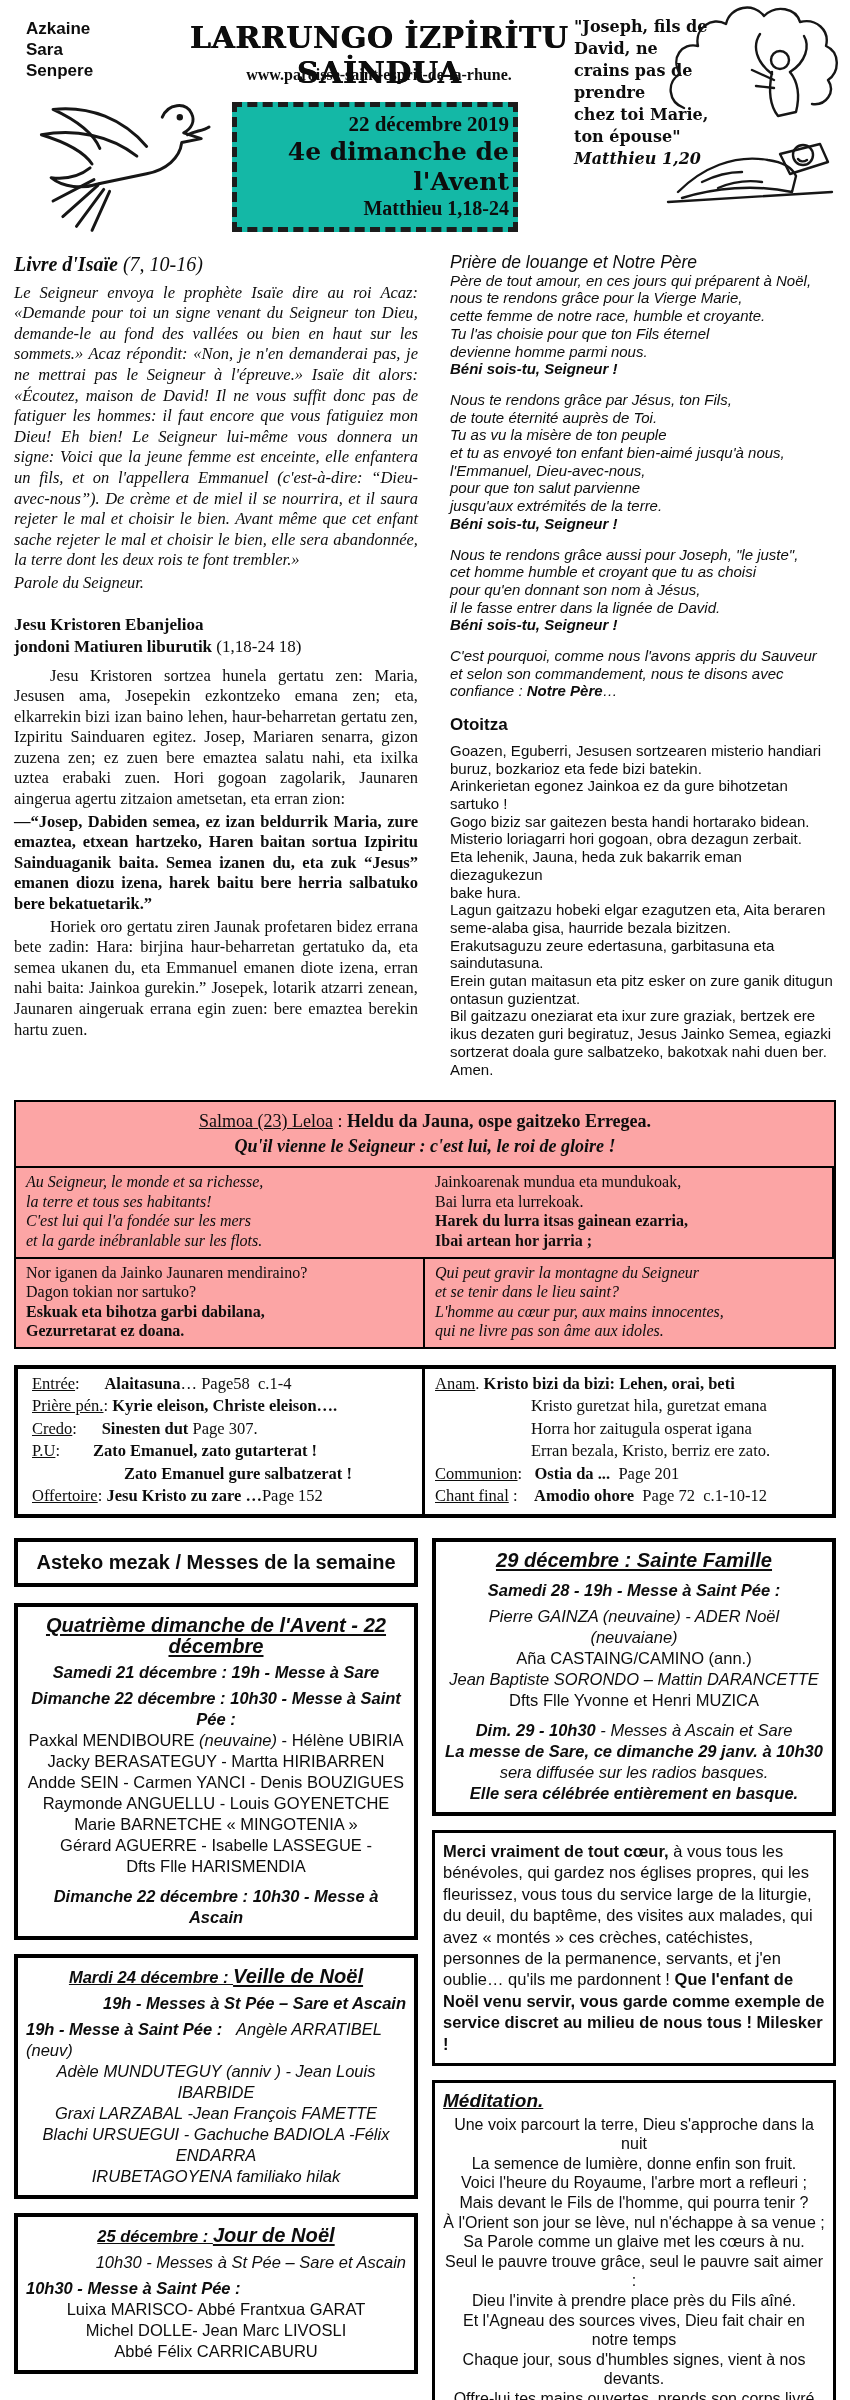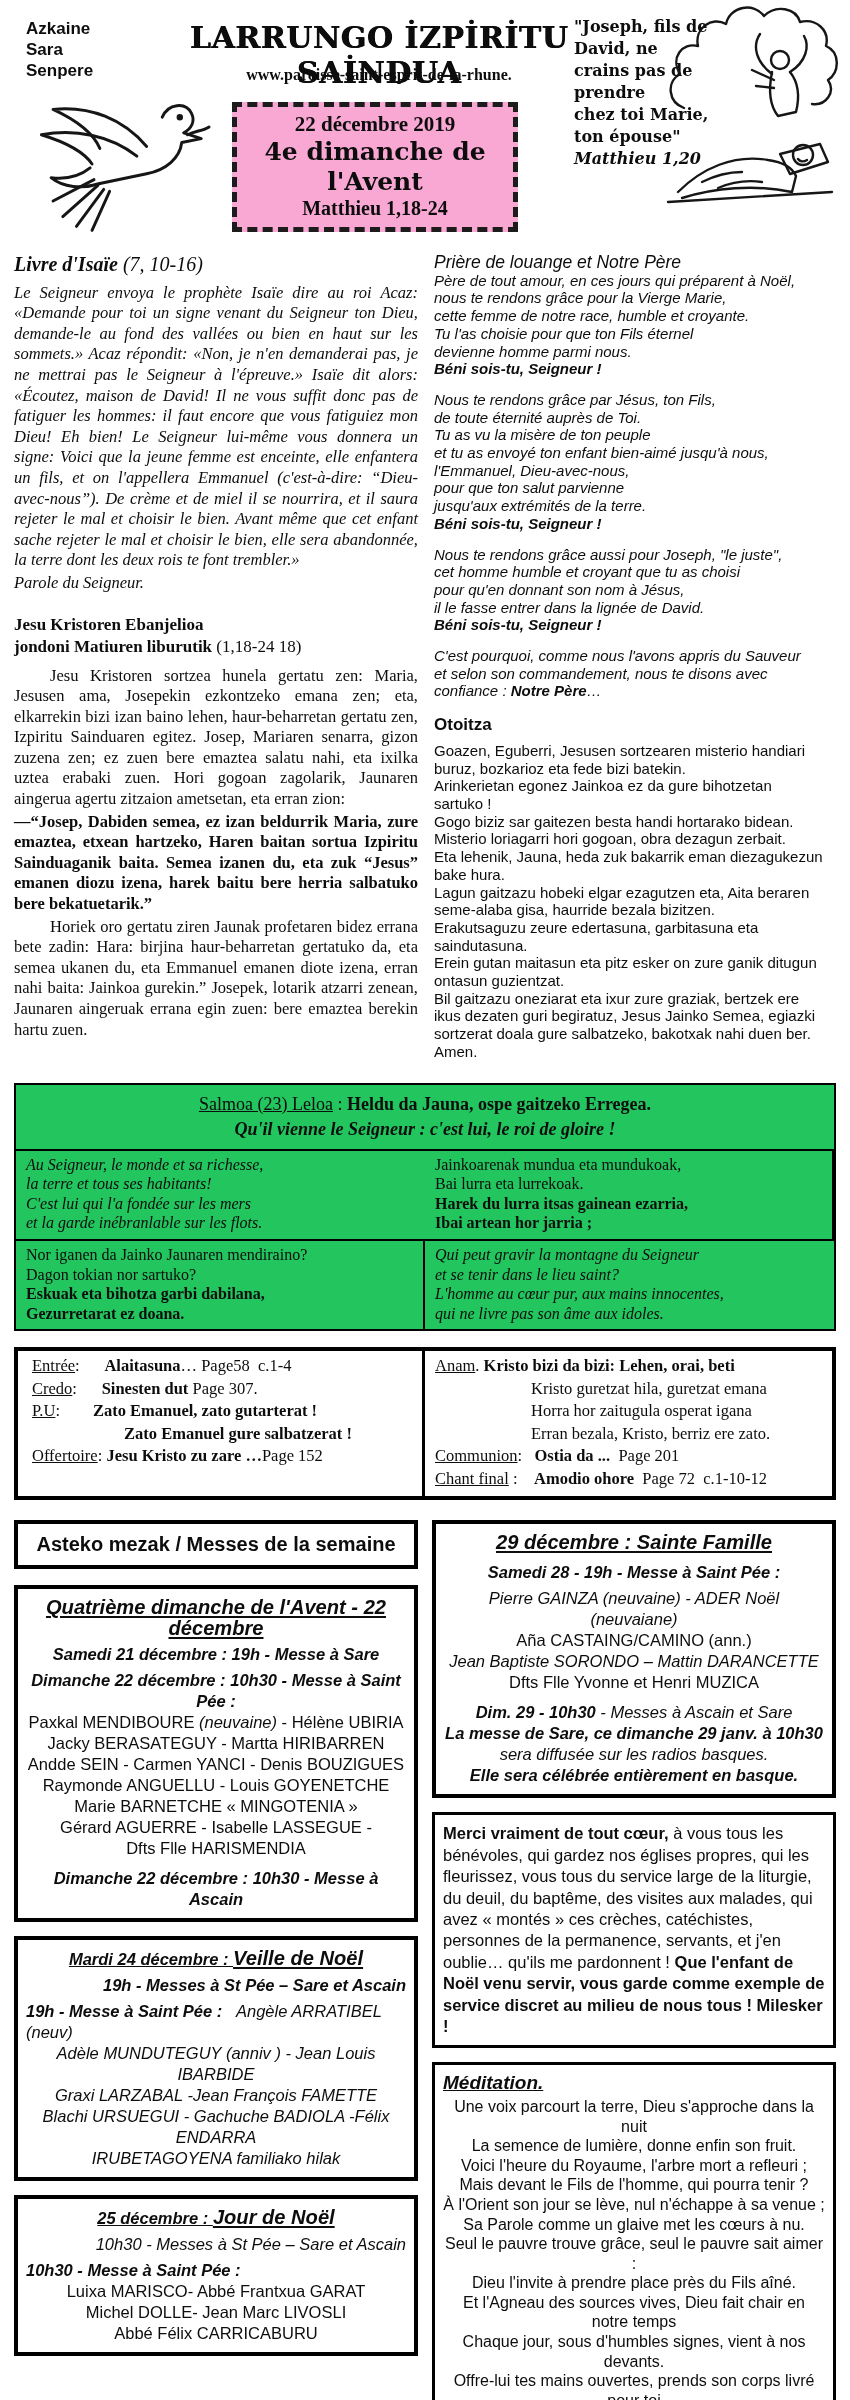--- a/index.html
+++ b/index.html
@@ -23,51 +23,51 @@
   .ind2{padding-left:92px}
 
   
   .header{position:relative;height:246px;}
   .towns{position:absolute;left:12px;top:12px;font-weight:bold;font-size:17px;line-height:21px;}
   .title{position:absolute;left:150px;top:14px;width:430px;text-align:center;
          font-family:"DejaVu Serif",serif;font-weight:bold;font-size:30px;letter-spacing:.5px;
          text-shadow:.6px 0 #000;}
   .website{position:absolute;left:150px;top:60px;width:430px;text-align:center;
          font-family:"Liberation Serif",serif;font-weight:bold;font-size:16px;}
-  .datebox{position:absolute;left:218px;top:96px;width:268px;text-align:center;
-         border:5px dashed #1c1c1c;padding:5px 4px 7px 4px;font-family:"Liberation Serif",serif;background:#f9a8d4;}
+  .datebox{position:absolute;left:218px;top:96px;width:268px;text-align:right;
+         border:5px dashed #1c1c1c;padding:5px 4px 7px 4px;font-family:"Liberation Serif",serif;background:#14b8a6;}
   .datebox .d1{font-weight:bold;font-size:21px;}
   .datebox .d2{font-family:"DejaVu Serif",serif;font-weight:bold;font-size:25px;line-height:30px;}
   .datebox .d3{font-weight:bold;font-size:20px;}
   .quote{position:absolute;left:560px;top:10px;width:185px;
          font-family:"DejaVu Serif",serif;font-weight:bold;font-size:16px;line-height:22px;}
   .quote .qref{font-style:italic;}
   .dove{position:absolute;left:2px;top:72px;}
   .nativity{position:absolute;right:-4px;top:-2px;}
 
   
-  .cols{display:flex;gap:16px;margin-top:2px;}
+  .cols{display:flex;gap:32px;margin-top:2px;}
   .col-left{width:404px;font-family:"Liberation Serif",serif;font-size:16.5px;line-height:20.6px;}
   .col-right{flex:1;font-size:15px;line-height:17.7px;}
   .rd-title{font-size:20px;margin-bottom:8px;}
   .rd-title .tt{font-weight:bold;font-style:italic;}
   .rd-title .tr{font-style:italic;}
   .rd-body{font-style:italic;text-align:justify;}
   .rd-close{font-style:italic;margin-top:2px;}
   .gos-title{font-weight:bold;font-size:17px;line-height:22px;margin-top:20px;margin-bottom:8px;}
   .gos-title .tr2{font-weight:normal;}
   .gos-p{text-align:justify;margin:0 0 2px 0;}
   .gos-p.ind{text-indent:36px;}
   .gos-p.bold{font-weight:bold;}
   .pr-title{font-weight:normal;font-style:italic;font-size:17.5px;margin-bottom:0;}
   .stanza{font-style:italic;margin-bottom:13px;}
   .ot-title{font-weight:bold;font-size:17px;margin:16px 0 8px 0;}
 
   
-  .psalm{margin-top:22px;border:2px solid #000;font-family:"Liberation Serif",serif;background:#22c55e;}
+  .psalm{margin-top:22px;border:2px solid #000;font-family:"Liberation Serif",serif;background:#fca5a5;}
   .ps-head{border-bottom:2px solid #000;padding:7px 6px;font-size:18px;line-height:25px;}
   .ps-rows .ps-row{display:flex;}
   .ps-row + .ps-row{border-top:2px solid #000;}
   .ps-cell{width:50%;padding:4px 10px 6px 10px;font-size:16px;line-height:19.6px;box-sizing:border-box;}
   .ps-cell.eu{border-right:2px solid #000;}
   .ps-cell.fr{font-style:italic;}
 
   
   .chants{margin-top:16px;border:4px solid #000;display:flex;font-family:"Liberation Serif",serif;
           font-size:16.5px;line-height:22.5px;}
@@ -256,20 +256,21 @@
               <div>L'homme au cœur pur, aux mains innocentes,</div>
               <div>qui ne livre pas son âme aux idoles.</div>
             </div>
         </div>
       </div>
     </div>
 
     <div class="chants">
       <div class="ch-col left">
           <div><span class="u">Entrée</span><span>:&nbsp;&nbsp;&nbsp;&nbsp;&nbsp;&nbsp;</span><span class="b">Alaitasuna</span><span>… Page58&nbsp;&nbsp;c.1-4</span></div>
+          <div><span class="u">Prière pén.</span><span>: </span><span class="b">Kyrie eleison, Christe eleison….</span></div>
           <div><span class="u">Credo</span><span>:&nbsp;&nbsp;&nbsp;&nbsp;&nbsp;&nbsp;</span><span class="b">Sinesten dut</span><span> Page 307.</span></div>
           <div><span class="u">P.U</span><span>:&nbsp;&nbsp;&nbsp;&nbsp;&nbsp;&nbsp;&nbsp;&nbsp;</span><span class="b">Zato Emanuel, zato gutarterat !</span></div>
           <div class="ind2"><span class="b">Zato Emanuel gure salbatzerat !</span></div>
           <div><span class="u">Offertoire</span><span>: </span><span class="b">Jesu Kristo zu zare …</span><span>Page 152</span></div>
         </div>
       <div class="ch-col right">
           <div><span class="u">Anam</span><span>. </span><span class="b">Kristo bizi da bizi: Lehen, orai, beti</span></div>
           <div class="ind1">Kristo guretzat hila, guretzat emana</div>
           <div class="ind1">Horra hor zaitugula osperat igana</div>
           <div class="ind1">Erran bezala, Kristo, berriz ere zato.</div>

